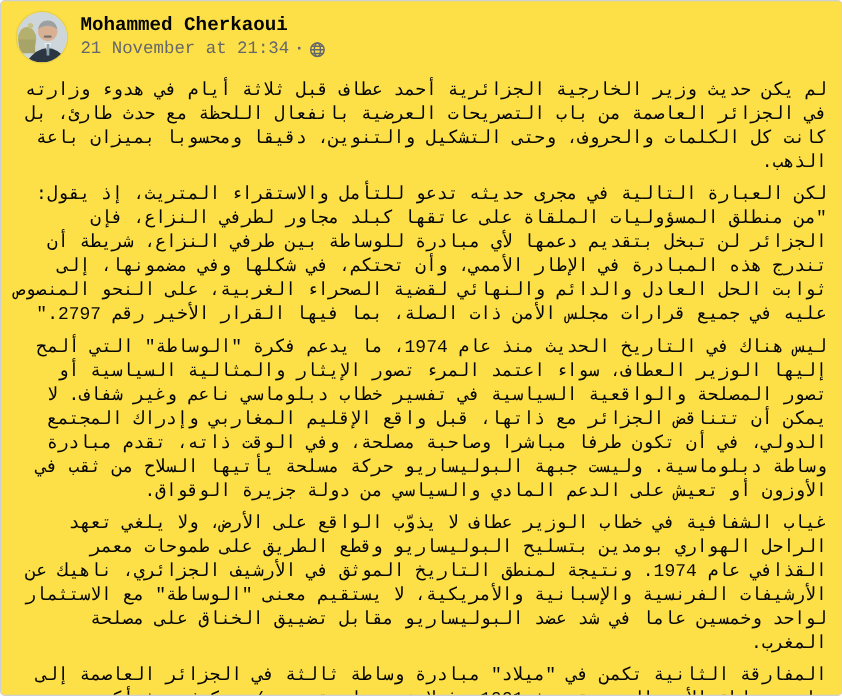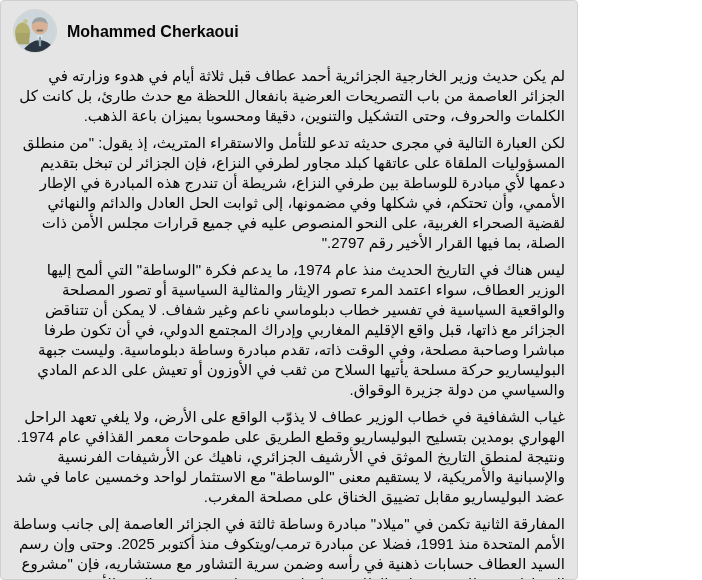--- a/index.html
+++ b/index.html
@@ -3,27 +3,28 @@
 <meta charset="utf-8">
 <style>
   html, body {
     margin: 0;
     padding: 0;
     background: #ffffff;
     font-family: "Liberation Sans", "DejaVu Sans", sans-serif;
   }
   .card {
     box-sizing: border-box;
-    width: 578px;
+    width: 702px;
     height: 580px;
-    background: #e5e5e5;
+    background: #fde047;
     border: 1px solid #cfd0d4;
     border-radius: 4px;
     overflow: hidden;
     position: relative;
+    font-family: Liberation Mono, monospace;
   }
   
   .header {
     direction: ltr;
     display: flex;
     align-items: center;
     gap: 10px;
     padding: 8px 12px 0 12px;
   }
   .avatar {
@@ -93,20 +94,33 @@
         <path d="M8 44 Q26 20 44 42 L44 44 Z" fill="#2b3642"></path>
         <circle cx="27" cy="17" r="8.5" fill="#d8b093"></circle>
         <path d="M18.5 15 Q20 7.5 27 7.5 Q34 7.5 35.5 15 Q31 11.5 27 12 Q22 12.2 18.5 15 Z" fill="#9ba0a3"></path>
         <rect x="23.5" y="20.5" width="7" height="2" rx="1" fill="#77716b"></rect>
         <polygon points="24,27 30,27 27,36" fill="#ececec"></polygon>
         <rect x="26" y="28" width="2.4" height="10" fill="#8aa0ac"></rect>
       </svg>
     </div>
     <div class="header-text">
       <div class="author">Mohammed Cherkaoui</div>
+      <div class="meta">
+        <span>21 November at 21:34</span>
+        <span class="dot">·</span>
+        <span class="globe">
+          <svg width="13" height="13" viewBox="0 0 12 12" fill="none" stroke="#65676b" stroke-width="1.1" xmlns="http://www.w3.org/2000/svg">
+            <circle cx="6" cy="6" r="5.2"></circle>
+            <ellipse cx="6" cy="6" rx="2.4" ry="5.2"></ellipse>
+            <line x1="0.8" y1="6" x2="11.2" y2="6"></line>
+            <line x1="1.5" y1="3.2" x2="10.5" y2="3.2"></line>
+            <line x1="1.5" y1="8.8" x2="10.5" y2="8.8"></line>
+          </svg>
+        </span>
+      </div>
     </div>
   </div>
 
   <div class="body">
     <p>لم يكن حديث وزير الخارجية الجزائرية أحمد عطاف قبل ثلاثة أيام في هدوء وزارته في الجزائر العاصمة من باب التصريحات العرضية بانفعال اللحظة مع حدث طارئ، بل كانت كل الكلمات والحروف، وحتى التشكيل والتنوين، دقيقا ومحسوبا بميزان باعة الذهب.</p>
     <p>لكن العبارة التالية في مجرى حديثه تدعو للتأمل والاستقراء المتريث، إذ يقول: "من منطلق المسؤوليات الملقاة على عاتقها كبلد مجاور لطرفي النزاع، فإن الجزائر لن تبخل بتقديم دعمها لأي مبادرة للوساطة بين طرفي النزاع، شريطة أن تندرج هذه المبادرة في الإطار الأممي، وأن تحتكم، في شكلها وفي مضمونها، إلى ثوابت الحل العادل والدائم والنهائي لقضية الصحراء الغربية، على النحو المنصوص عليه في جميع قرارات مجلس الأمن ذات الصلة، بما فيها القرار الأخير رقم 2797."</p>
     <p>ليس هناك في التاريخ الحديث منذ عام 1974، ما يدعم فكرة "الوساطة" التي ألمح إليها الوزير العطاف، سواء اعتمد المرء تصور الإيثار والمثالية السياسية أو تصور المصلحة والواقعية السياسية في تفسير خطاب دبلوماسي ناعم وغير شفاف. لا يمكن أن تتناقض الجزائر مع ذاتها، قبل واقع الإقليم المغاربي وإدراك المجتمع الدولي، في أن تكون طرفا مباشرا وصاحبة مصلحة، وفي الوقت ذاته، تقدم مبادرة وساطة دبلوماسية. وليست جبهة البوليساريو حركة مسلحة يأتيها السلاح من ثقب في الأوزون أو تعيش على الدعم المادي والسياسي من دولة جزيرة الوقواق.</p>
     <p>غياب الشفافية في خطاب الوزير عطاف لا يذوّب الواقع على الأرض، ولا يلغي تعهد الراحل الهواري بومدين بتسليح البوليساريو وقطع الطريق على طموحات معمر القذافي عام 1974. ونتيجة لمنطق التاريخ الموثق في الأرشيف الجزائري، ناهيك عن الأرشيفات الفرنسية والإسبانية والأمريكية، لا يستقيم معنى "الوساطة" مع الاستثمار لواحد وخمسين عاما في شد عضد البوليساريو مقابل تضييق الخناق على مصلحة المغرب.</p>
     <p>المفارقة الثانية تكمن في "ميلاد" مبادرة وساطة ثالثة في الجزائر العاصمة إلى جانب وساطة الأمم المتحدة منذ 1991، فضلا عن مبادرة ترمب/ويتكوف منذ أكتوبر 2025. وحتى وإن رسم السيد العطاف حسابات ذهنية في رأسه وضمن سرية التشاور مع مستشاريه، فإن "مشروع الوساطة" سيظل في منطقة الظل وسط تنافس سيزداد بين مبعوث البيت الأبيض ومبعوث الأمم المتحدة إلى المنطقة. وهل يقبل عرض الوزير العطاف، ومن خلفه الرئيس عبد المجيد تبون، بأن تكون "الوساطة" الجزائرية في المرتبة الثالثة دون منافس رابع يرفع عنها بعض الحرج ووصمة توجيه الطلقة في الهواء دونما تسديد نحو هدف قابل للاستهداف.</p>
   </div>

